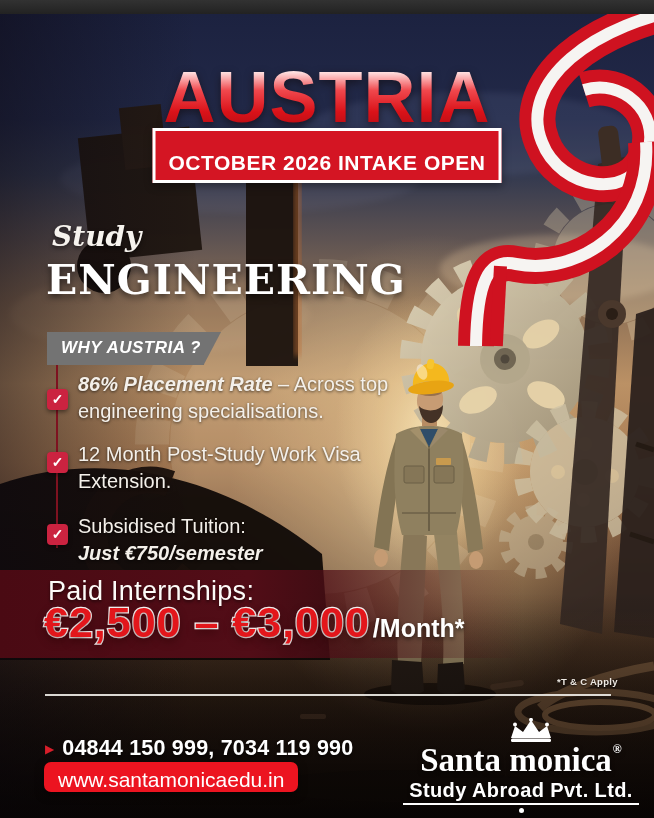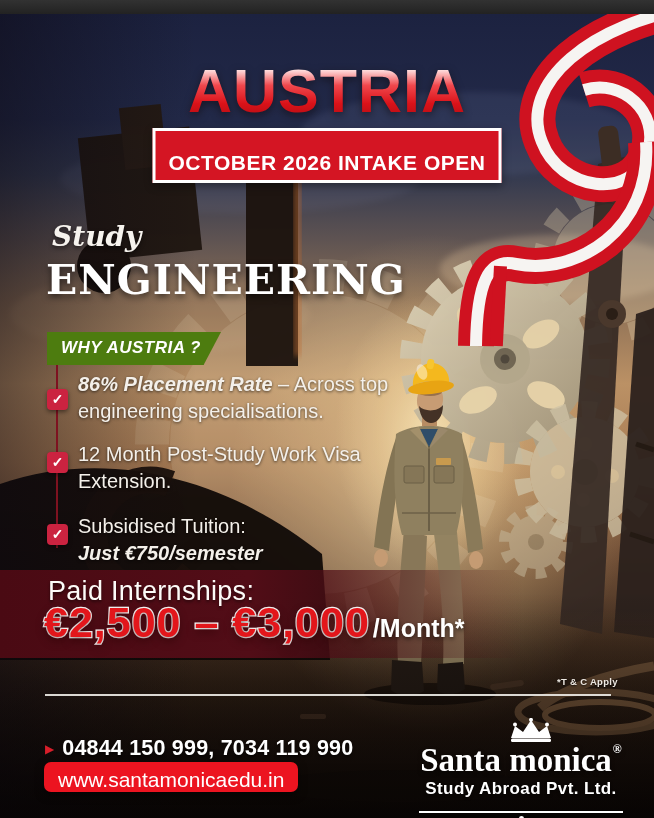--- a/index.html
+++ b/index.html
@@ -5,35 +5,35 @@
   html,body{margin:0;padding:0;background:#000;}
   #screen{position:relative;width:654px;height:818px;overflow:hidden;background:#0d0a08;
           font-family:"Liberation Sans",sans-serif;-webkit-font-smoothing:antialiased;}
   #topstrip{position:absolute;left:0;top:0;width:654px;height:14px;
             background:linear-gradient(180deg,#323232,#222);z-index:5;}
   #poster{position:absolute;left:0;top:14px;width:654px;height:804px;overflow:hidden;}
   #scene{position:absolute;left:0;top:0;z-index:1;}
   
   .txt{position:absolute;z-index:3;}
   #title{left:50%;top:42px;transform:translateX(-50%);
-         font-size:61px;font-weight:bold;letter-spacing:1px;white-space:nowrap;
+         font-size:72px;font-weight:bold;letter-spacing:1px;white-space:nowrap;
          background:linear-gradient(180deg,#ffffff 4%,#ffdede 20%,#f0484d 42%,#da1219 68%,#a30b10 100%);
          -webkit-background-clip:text;background-clip:text;color:transparent;
          -webkit-text-fill-color:transparent;
          filter:drop-shadow(0 3px 4px rgba(15,8,8,0.55));text-align:center;}
   #intake{left:50%;top:114px;transform:translateX(-50%);
           background:#d41523;border:3px solid #fff;color:#fff;
           font-size:21px;font-weight:bold;letter-spacing:.5px;white-space:nowrap;
           padding:20px 13px 5px;box-shadow:0 3px 8px rgba(0,0,0,.4);}
   #study{left:52px;top:206px;font-family:"DejaVu Serif",serif;font-style:italic;
          font-size:28px;color:#f6f3ee;text-shadow:0 2px 4px rgba(0,0,0,.6);font-weight:bold;}
   #program{left:46px;top:242px;font-family:"DejaVu Serif",serif;font-weight:bold;
            font-size:41px;letter-spacing:1px;color:#ffffff;white-space:nowrap;
            text-shadow:0 3px 6px rgba(0,0,0,.55);}
-  #whybadge{left:47px;top:318px;background:#4d7c0f;color:#fff;
+  #whybadge{left:47px;top:318px;background:#737373;color:#fff;
             font-size:17px;font-weight:bold;font-style:italic;letter-spacing:.5px;
             padding:6px 20px 7px 14px;white-space:nowrap;
             clip-path:polygon(0 0,100% 0,90% 100%,0 100%);
             box-shadow:0 3px 8px rgba(0,0,0,.4);}
   #vline{left:56px;top:350px;width:2px;height:184px;background:#7e1220;z-index:2;position:absolute;}
   .bullet{position:absolute;left:47px;display:flex;gap:10px;z-index:3;}
   .chk{width:21px;height:21px;background:#cb2340;border-radius:4px;flex:0 0 21px;
        color:#fff;font-size:14px;font-weight:bold;line-height:21px;text-align:center;
        box-shadow:0 2px 4px rgba(0,0,0,.45);}
   .btxt{color:#f4f0ea;font-size:20px;line-height:1.33;text-shadow:0 1px 3px rgba(0,0,0,.65);}
@@ -61,22 +61,22 @@
                white-space:nowrap;text-shadow:0 2px 3px rgba(0,0,0,.6);}
   #sitepill{left:44px;top:748px;background:#ec1420;color:#fff;border-radius:7px;
             font-size:21px;padding:6px 14px 0;white-space:nowrap;
             box-shadow:0 3px 8px rgba(0,0,0,.5);}
   #logo{left:396px;top:704px;width:250px;text-align:center;}
   #crown{position:relative;left:10px;width:46px;height:25px;margin:0 auto;display:block;}
   #brandname{font-family:"Liberation Serif",serif;font-weight:bold;font-size:33px;
              color:#fff;white-space:nowrap;line-height:1.05;
              text-shadow:0 2px 4px rgba(0,0,0,.6);}
   #brandname sup{font-size:12px;vertical-align:18px;margin-left:1px;}
-  #tagline{display:inline-block;font-size:17px;font-weight:bold;color:#fff;
-           letter-spacing:.4px;border-bottom:2px solid #fff;padding:1px 6px 12px;
+  #tagline{display:inline-block;font-size:20px;font-weight:bold;color:#fff;
+           letter-spacing:.4px;border-bottom:2px solid #fff;padding:1px 6px 1px;
            text-shadow:0 1px 3px rgba(0,0,0,.6);}
   #tagdot{width:5px;height:5px;border-radius:50%;background:#fff;margin:3px auto 0;}
 </style>
 </head>
 <body>
 
 <div id="screen">
   <div id="topstrip"></div>
 
   <div id="poster">

